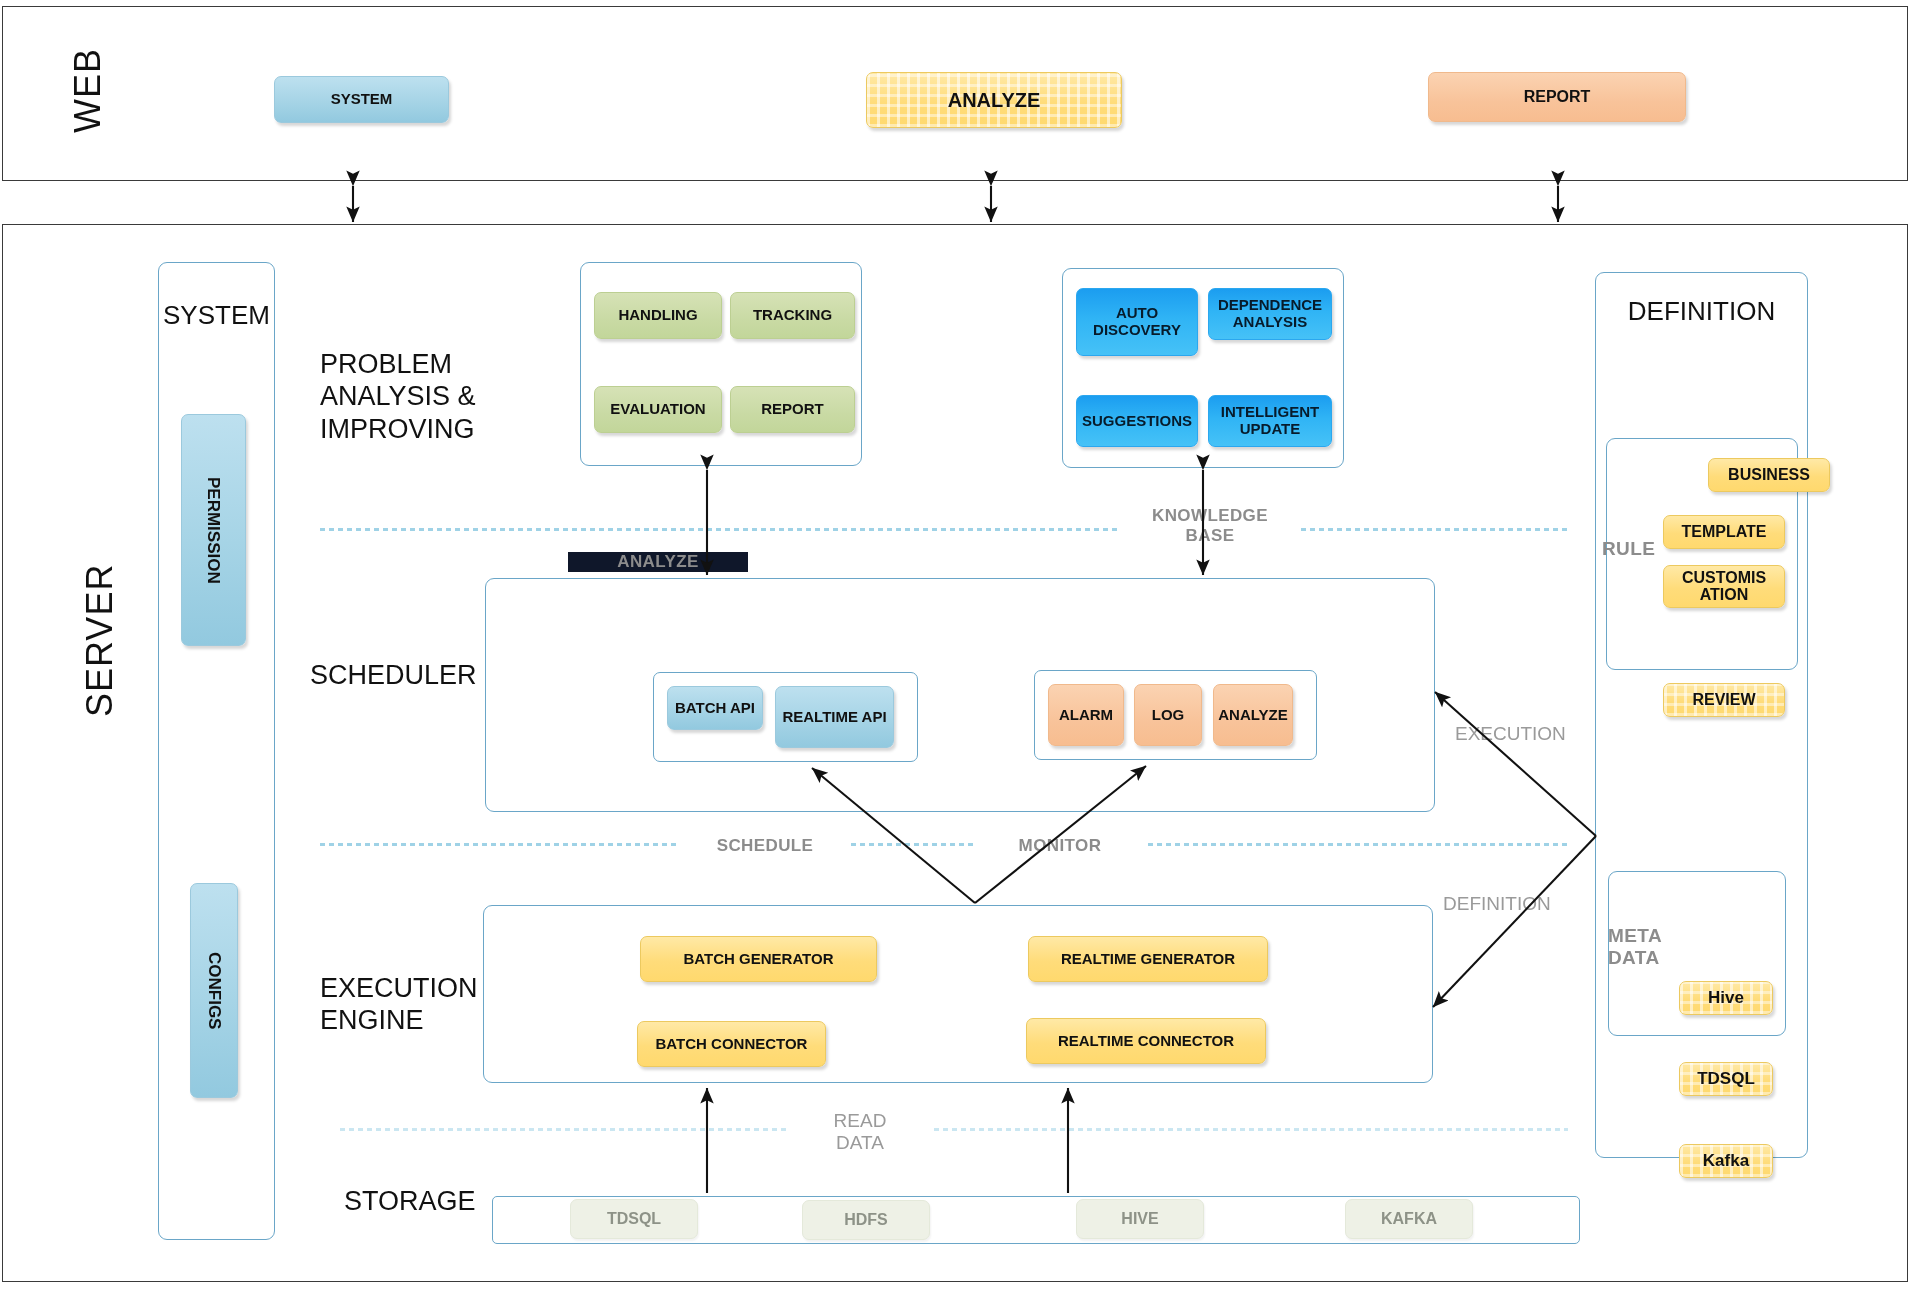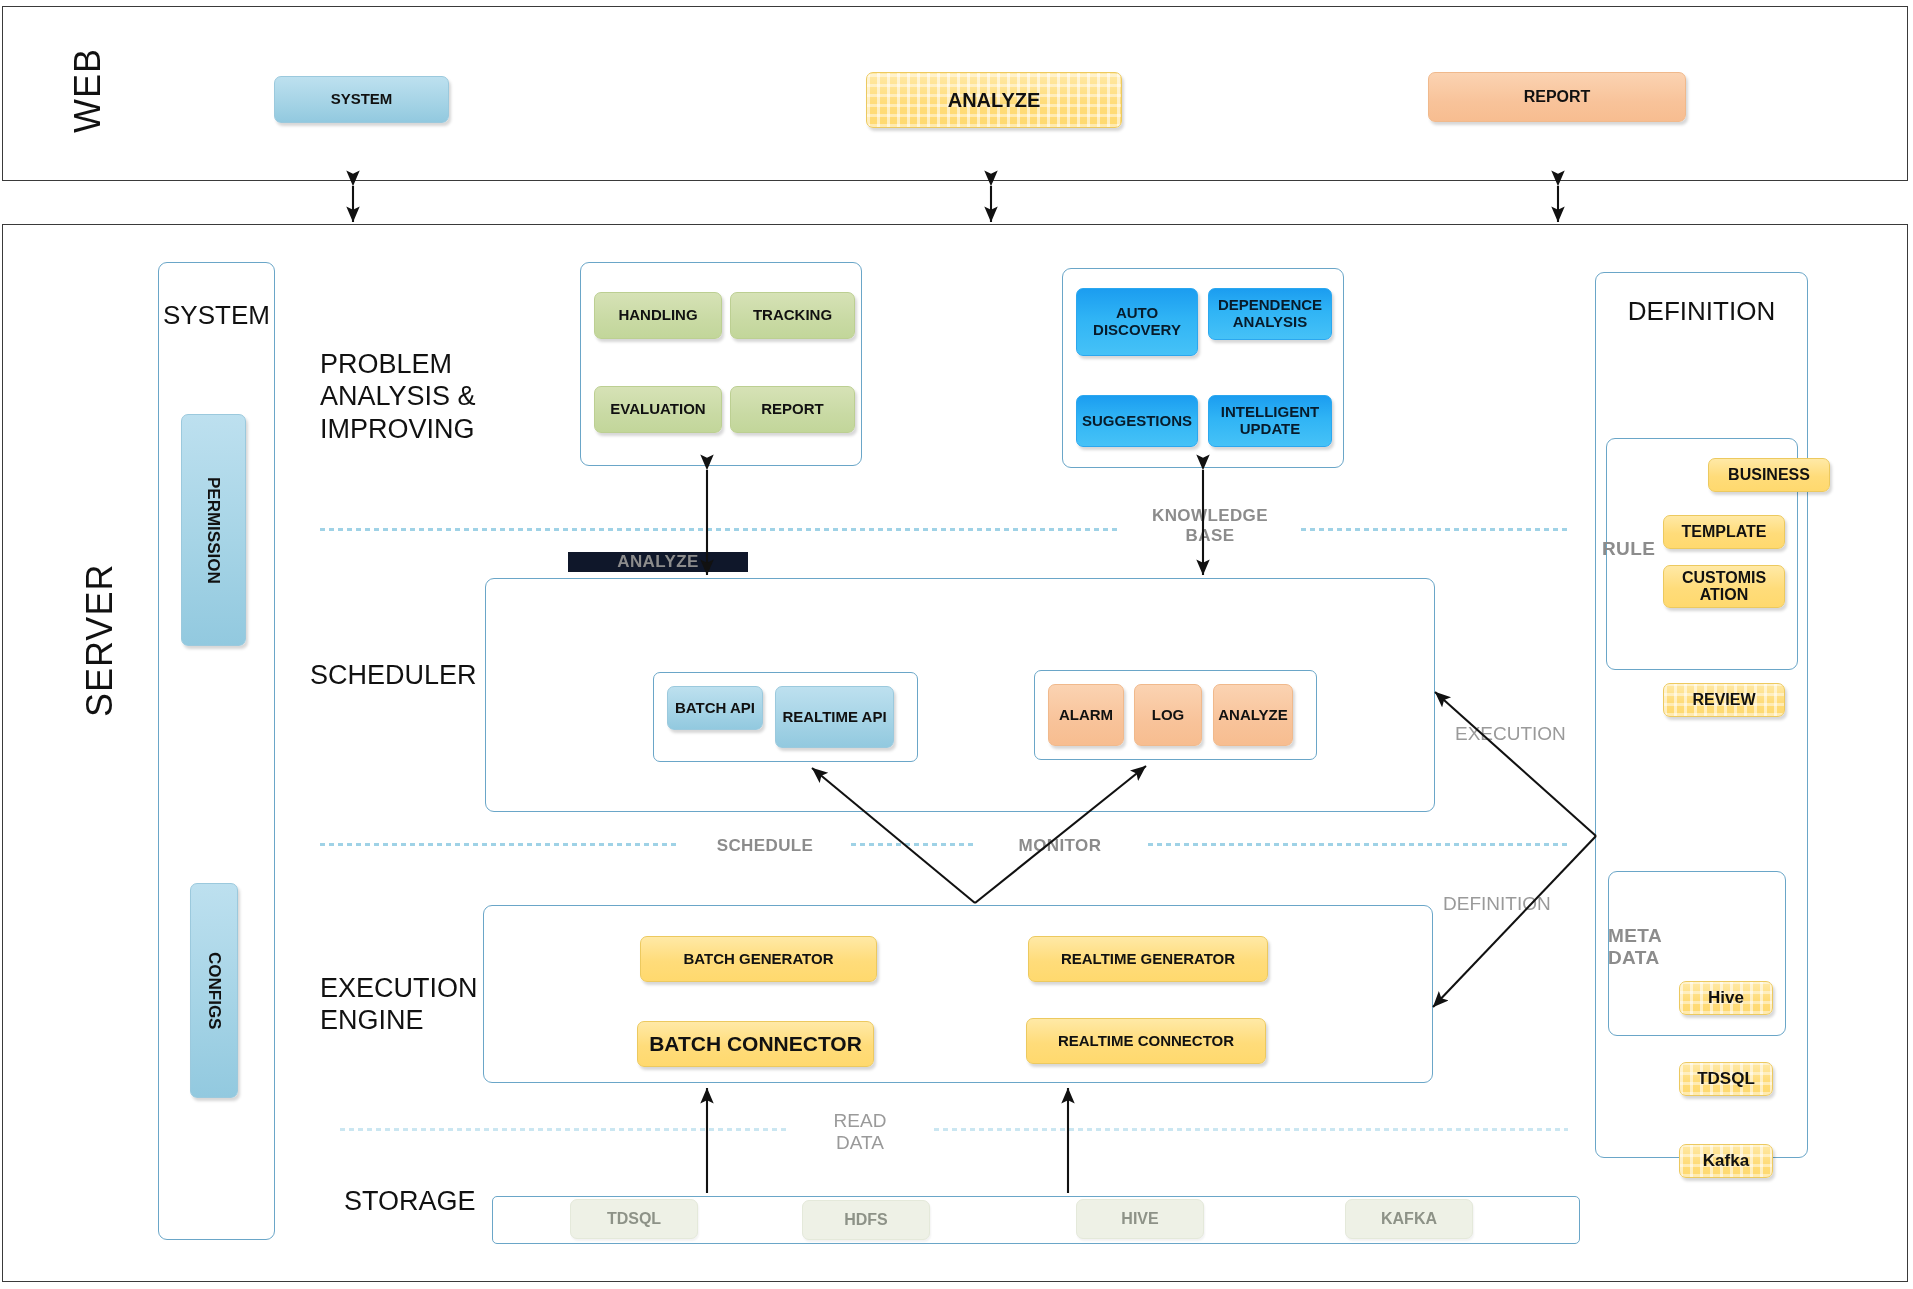--- a/index.html
+++ b/index.html
@@ -165,21 +165,21 @@
 <div class="abs grey-label" style="left:975px;top:836px;width:170px;background:#fff;">MONITOR</div>
 
 <div class="abs panel" style="left:483px;top:905px;width:950px;height:178px;"></div>
 
 <div class="abs node yellow-node" style="left:640px;top:936px;width:237px;height:46px;font-size:15px;font-weight:600;">
   <span>BATCH GENERATOR</span>
 </div>
 <div class="abs node yellow-node" style="left:1028px;top:936px;width:240px;height:46px;font-size:15px;font-weight:600;">
   <span>REALTIME GENERATOR</span>
 </div>
-<div class="abs node yellow-node" style="left:637px;top:1021px;width:237px;height:46px;font-size:21px;font-weight:600;">
+<div class="abs node yellow-node" style="left:637px;top:1021px;width:189px;height:46px;font-size:15px;font-weight:600;">
   <span>BATCH CONNECTOR</span>
 </div>
 <div class="abs node yellow-node" style="left:1026px;top:1018px;width:240px;height:46px;font-size:15px;font-weight:600;">
   <span>REALTIME CONNECTOR</span>
 </div>
 
 <div class="abs sep" style="left:340px;top:1128px;width:1228px;opacity:.55;"></div>
 <div class="abs grey-label-light" style="left:790px;top:1110px;width:140px;white-space:pre-line;text-align:center;background:#fff;">READ
 DATA</div>
 

